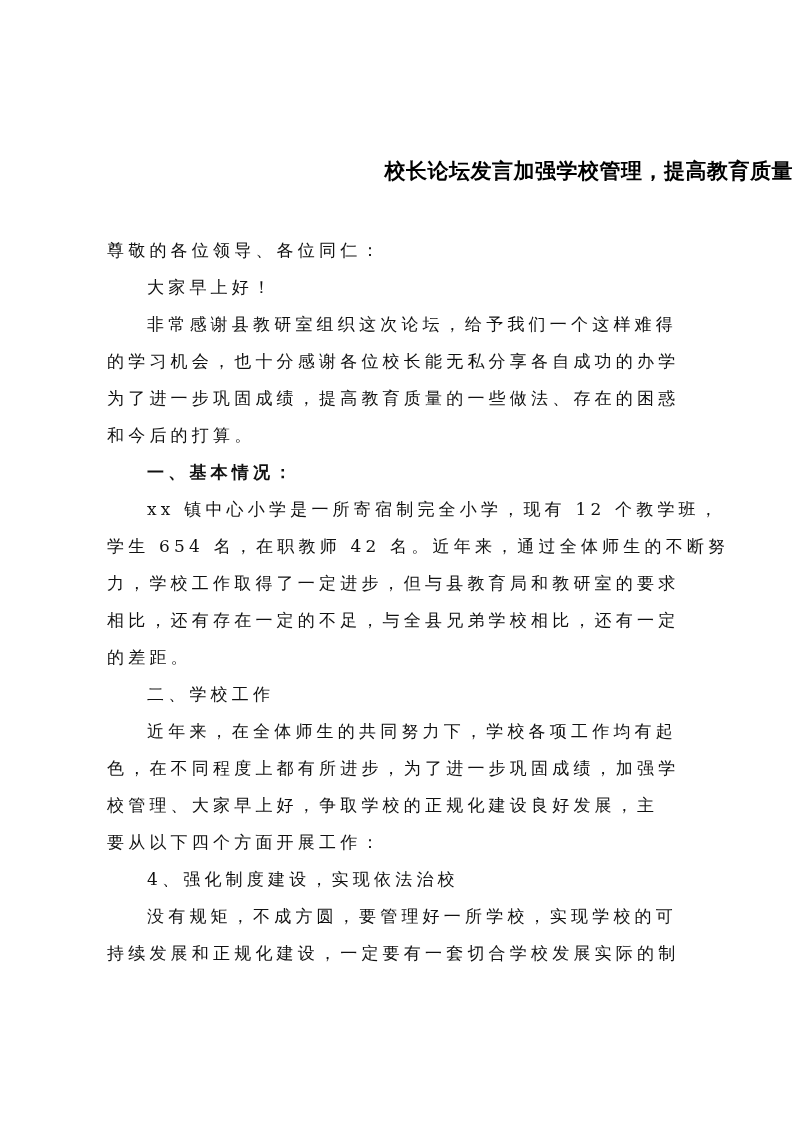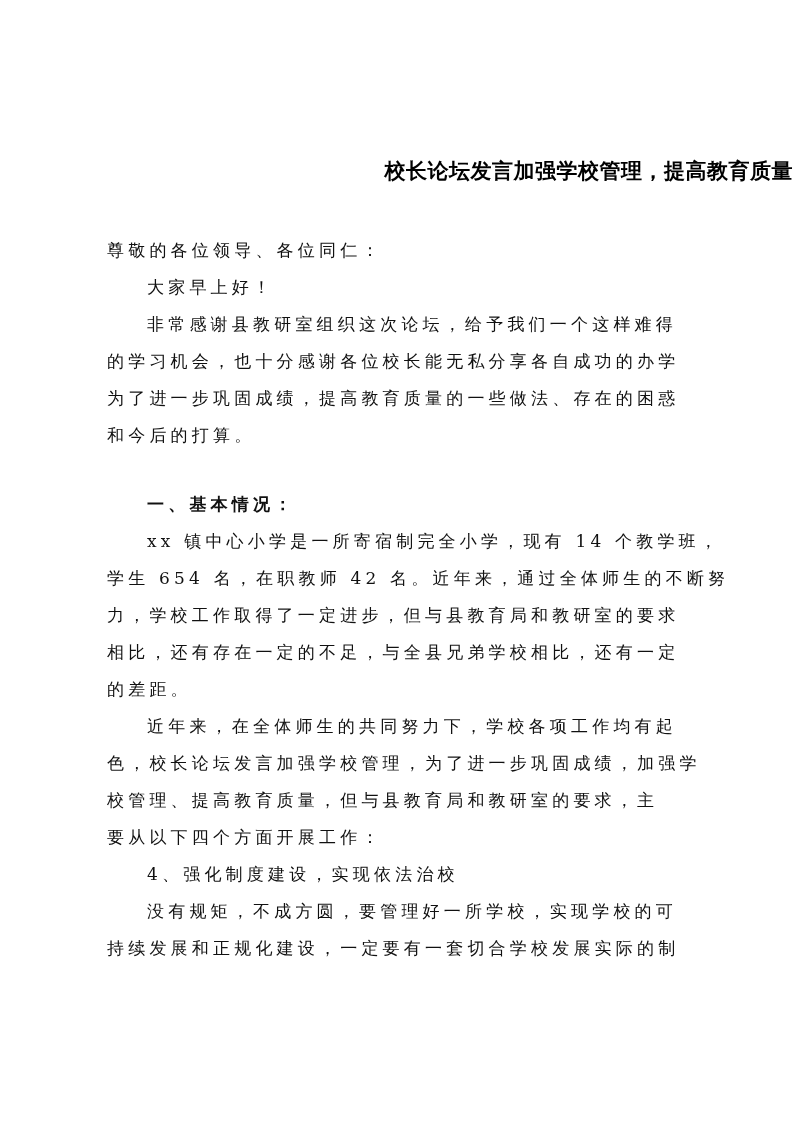--- a/index.html
+++ b/index.html
@@ -10,42 +10,43 @@
     font-family: "DejaVu Sans", sans-serif; font-weight: bold; font-size: 21px;
     color: #000; letter-spacing: 0.5px;
   }
   .body {
     position: absolute; left: 107px; top: 232px; width: 582px;
     font-family: "DejaVu Serif", serif; font-size: 17px; color: #111;
     line-height: 37px; letter-spacing: 4.2px;
   }
   .line { white-space: nowrap; height: 37px; }
   .indent { padding-left: 40px; }
-  .heading { font-family: Liberation Sans, sans-serif; margin-top: 32px; }
+  .heading { font-family: Liberation Sans, sans-serif; }
   .bold { font-weight: bold; }
 </style>
 </head>
 <body>
 
 <div class="page">
   <div class="title">校长论坛发言加强学校管理，提高教育质量</div>
   <div class="body">
     <div class="line">尊敬的各位领导、各位同仁：</div>
     <div class="line indent">大家早上好！</div>
     <div class="line indent">非常感谢县教研室组织这次论坛，给予我们一个这样难得</div>
     <div class="line">的学习机会，也十分感谢各位校长能无私分享各自成功的办学</div>
     <div class="line">为了进一步巩固成绩，提高教育质量的一些做法、存在的困惑</div>
     <div class="line">和今后的打算。</div>
     <div class="line indent heading bold">一、基本情况：</div>
-    <div class="line indent">xx 镇中心小学是一所寄宿制完全小学，现有 14 个教学班，</div>
+    <div class="line indent">xx 镇中心小学是一所寄宿制完全小学，现有 12 个教学班，</div>
     <div class="line">学生 654 名，在职教师 42 名。近年来，通过全体师生的不断努</div>
     <div class="line">力，学校工作取得了一定进步，但与县教育局和教研室的要求</div>
     <div class="line">相比，还有存在一定的不足，与全县兄弟学校相比，还有一定</div>
     <div class="line">的差距。</div>
+    <div class="line indent heading">二、学校工作</div>
     <div class="line indent">近年来，在全体师生的共同努力下，学校各项工作均有起</div>
-    <div class="line">色，校长论坛发言加强学校管理，为了进一步巩固成绩，加强学</div>
-    <div class="line">校管理、提高教育质量，但与县教育局和教研室的要求，主</div>
+    <div class="line">色，在不同程度上都有所进步，为了进一步巩固成绩，加强学</div>
+    <div class="line">校管理、大家早上好，争取学校的正规化建设良好发展，主</div>
     <div class="line">要从以下四个方面开展工作：</div>
     <div class="line indent">4、强化制度建设，实现依法治校</div>
     <div class="line indent">没有规矩，不成方圆，要管理好一所学校，实现学校的可</div>
     <div class="line">持续发展和正规化建设，一定要有一套切合学校发展实际的制</div>
   </div>
 </div>
 
 </body></html>

